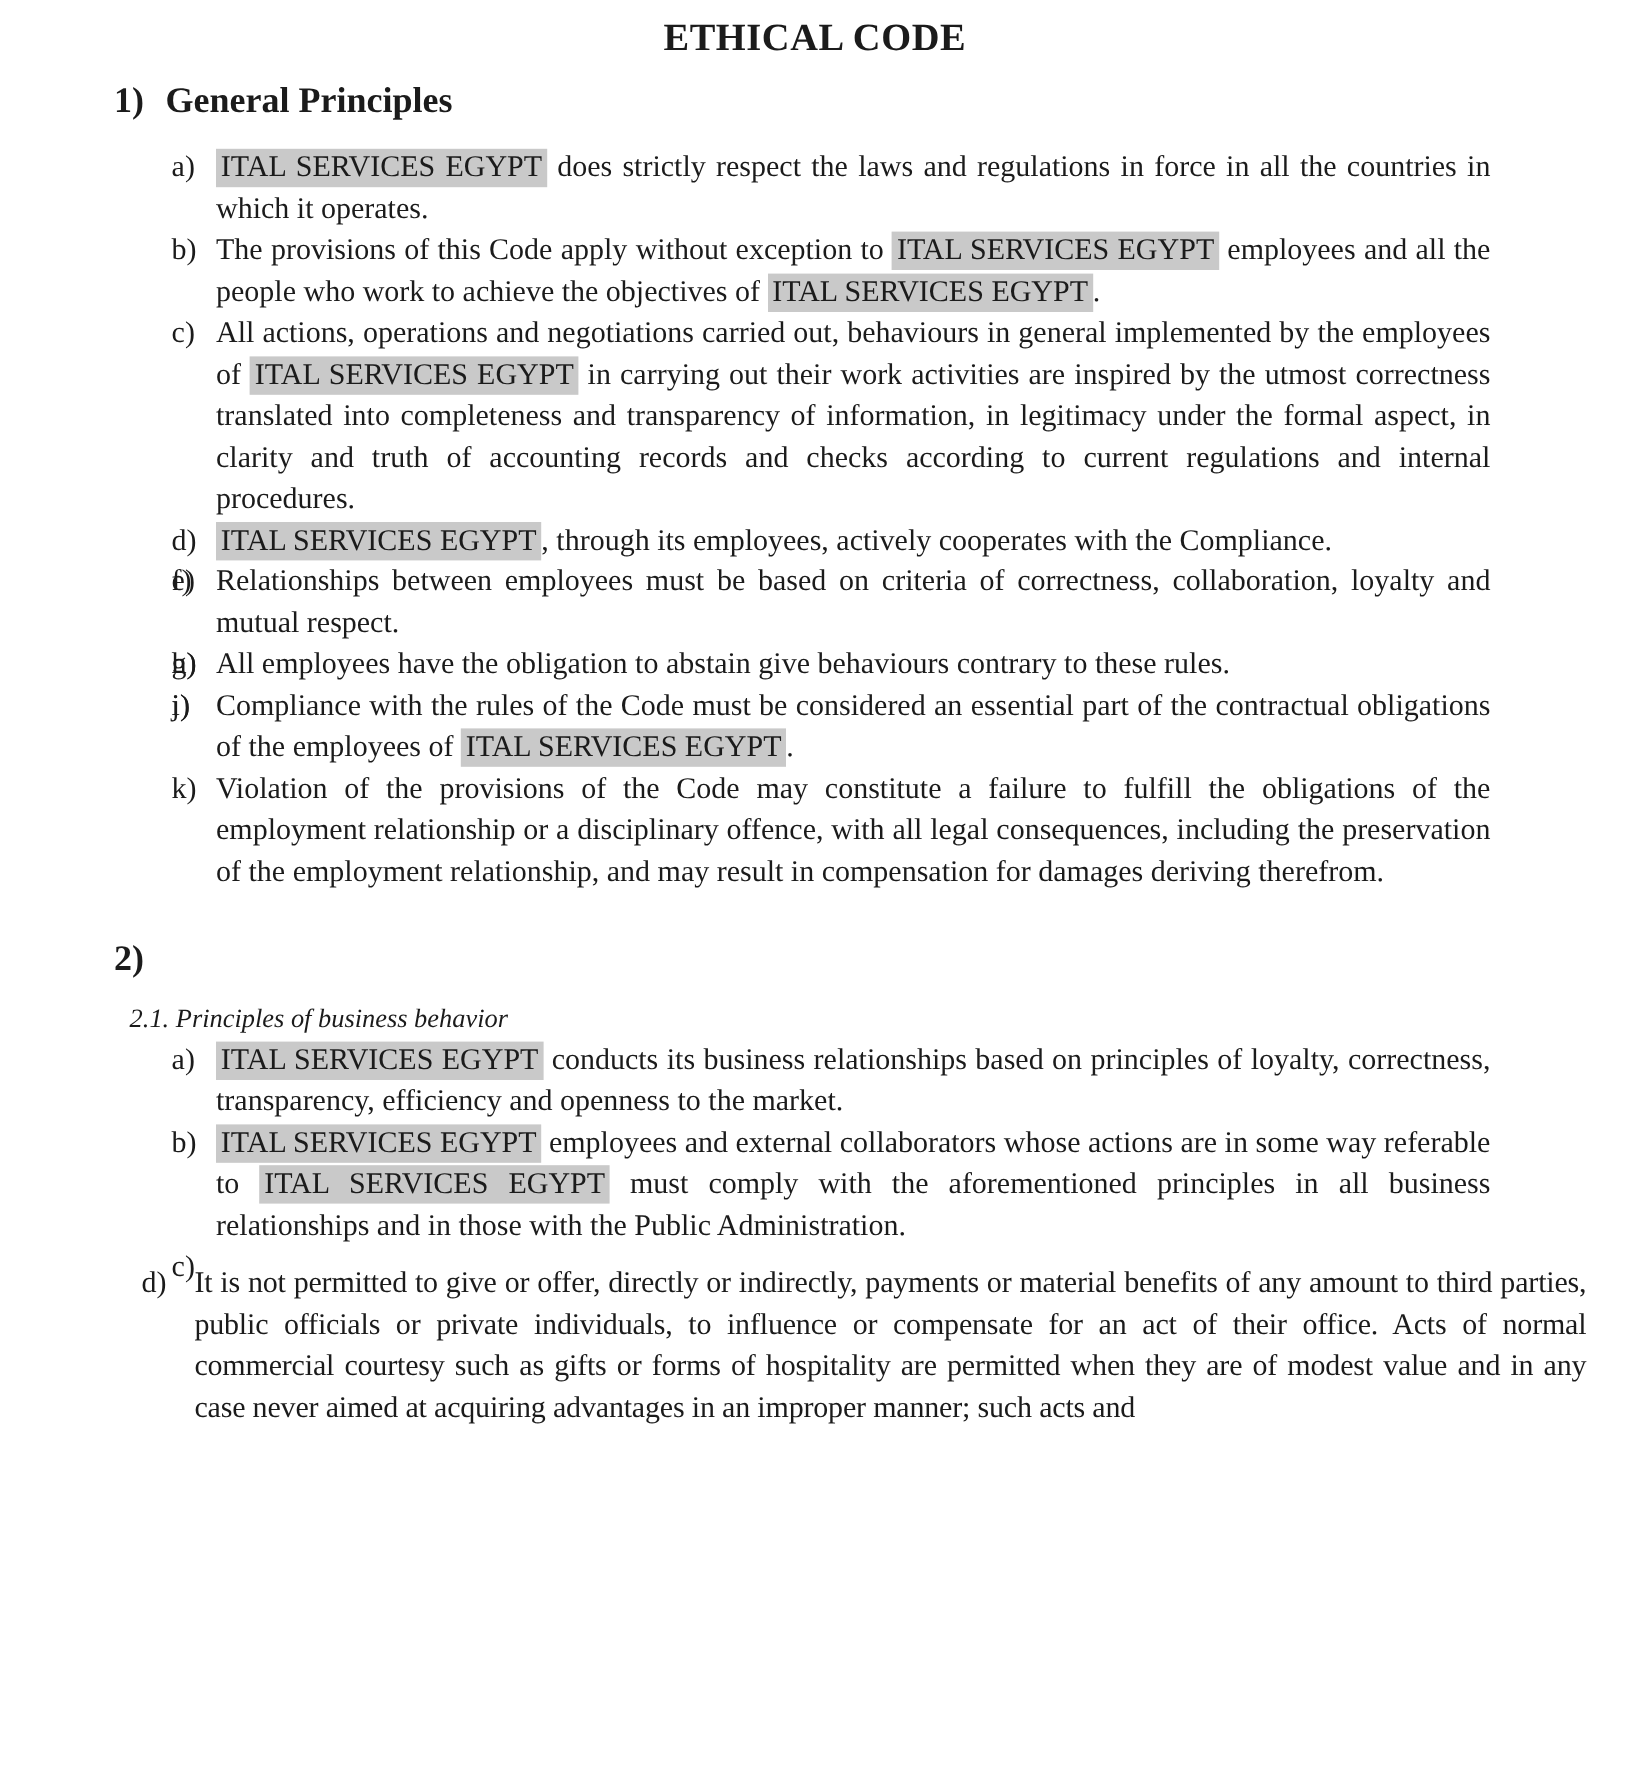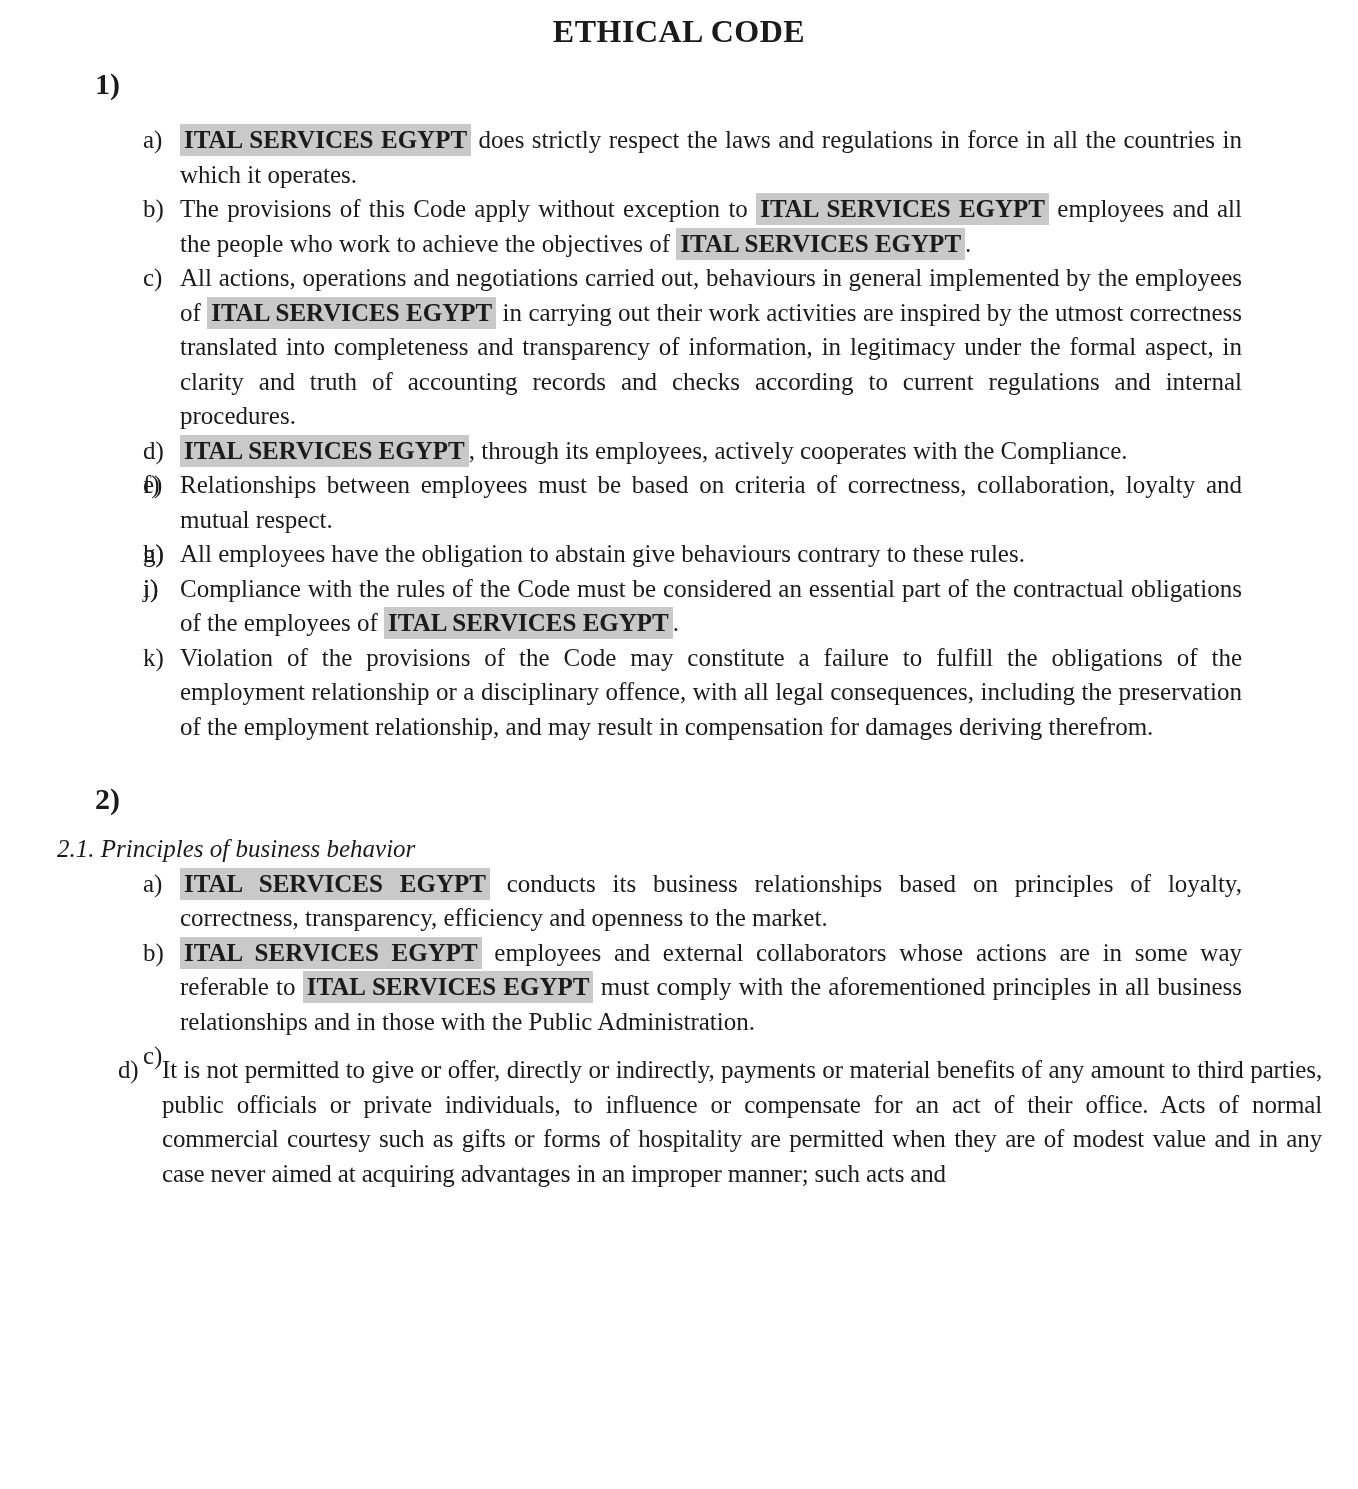--- a/index.html
+++ b/index.html
@@ -24,60 +24,60 @@
     margin-left:95px;
     margin-top:17px;
     font-weight:bold;
     font-size:30px;
     line-height:36px;
     display:flex;
   }
   .sec-heading .sec-num{width:43px;flex:0 0 43px;}
   .sec-heading.sec2{margin-top:37px;}
   .sub-heading{
-    margin-left:57px;
+    margin-left:108px;
     margin-top:15px;
     font-style:italic;
-    font-size:25px;
+    font-size:22px;
     line-height:34.5px;
   }
   .list{
     margin-left:143px;
     width:1099px;
   }
   .list1{margin-top:21px;}
   .list2{margin-top:0px;}
   .item{
     position:relative;
     padding-left:37px;
     text-align:justify;
   }
   .marker{position:absolute;left:0;top:0;}
   .hl{
     background:var(--hl,#c9c9c9);
     padding:2px 4px 3px 4px;
-    font-weight:bold;
   }
   .extra-list{
     margin-left:118px;
     width:1204px;
     margin-top:14px;
     letter-spacing:-0.15px;
   }
   .extra-list .item{padding-left:44px;}
 </style>
 </head>
 <body>
 
 <div class="page">
 
   <div class="doc-title">ETHICAL CODE</div>
 
   <div class="sec-heading sec1">
     <span class="sec-num">1)</span>
+    <span class="sec-label">General Principles</span>
   </div>
 
   <div class="list list1">
       <div class="item"><span class="marker">a)</span><span class="hl">ITAL SERVICES EGYPT</span><span> does strictly respect the laws and regulations in force in all the countries in which it operates.</span></div>
       <div class="item"><span class="marker">b)</span><span>The provisions of this Code apply without exception to </span><span class="hl">ITAL SERVICES EGYPT</span><span> employees and all the people who work to achieve the objectives of </span><span class="hl">ITAL SERVICES EGYPT</span><span>.</span></div>
       <div class="item"><span class="marker">c)</span><span>All actions, operations and negotiations carried out, behaviours in general implemented by the employees of </span><span class="hl">ITAL SERVICES EGYPT</span><span> in carrying out their work activities are inspired by the utmost correctness translated into completeness and transparency of information, in legitimacy under the formal aspect, in clarity and truth of accounting records and checks according to current regulations and internal procedures.</span></div>
       <div class="item"><span class="marker">d)</span><span class="hl">ITAL SERVICES EGYPT</span><span>, through its employees, actively cooperates with the Compliance.</span></div>
       <div class="item"><span class="marker">e)</span></div>
       <div class="item"><span class="marker">f)</span><span>Relationships between employees must be based on criteria of correctness, collaboration, loyalty and mutual respect.</span></div>
       <div class="item"><span class="marker">g)</span></div>

